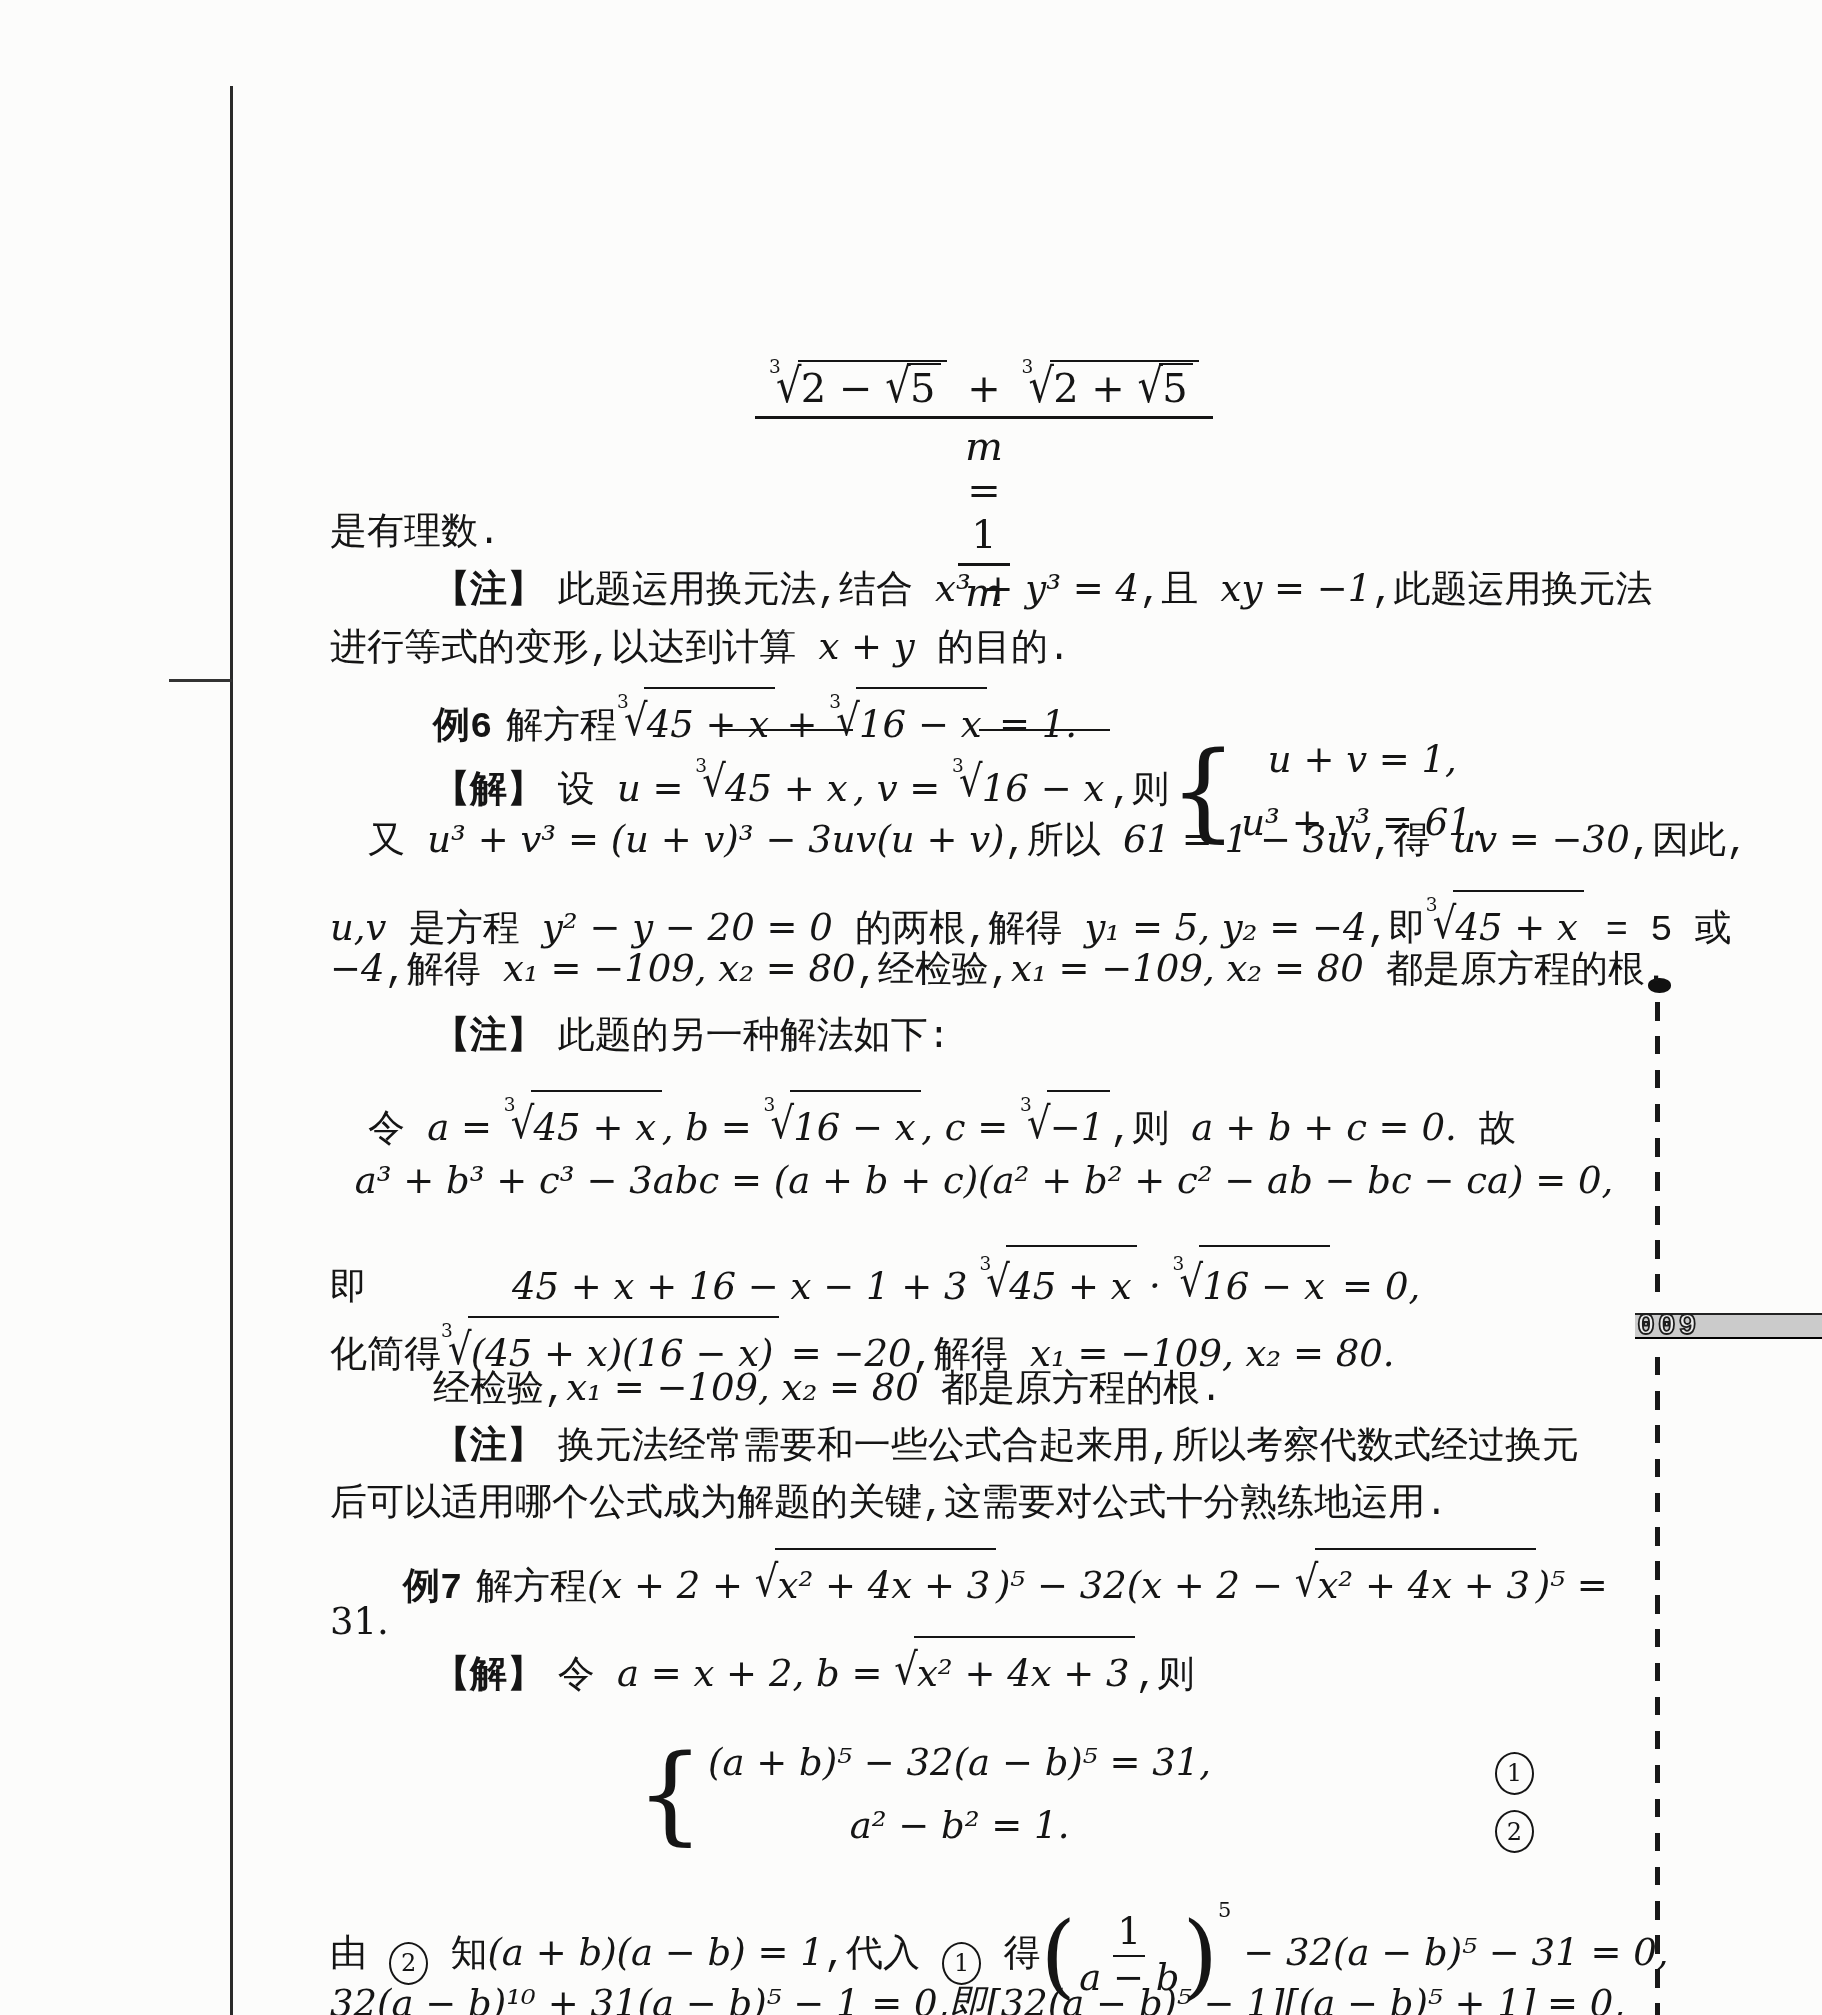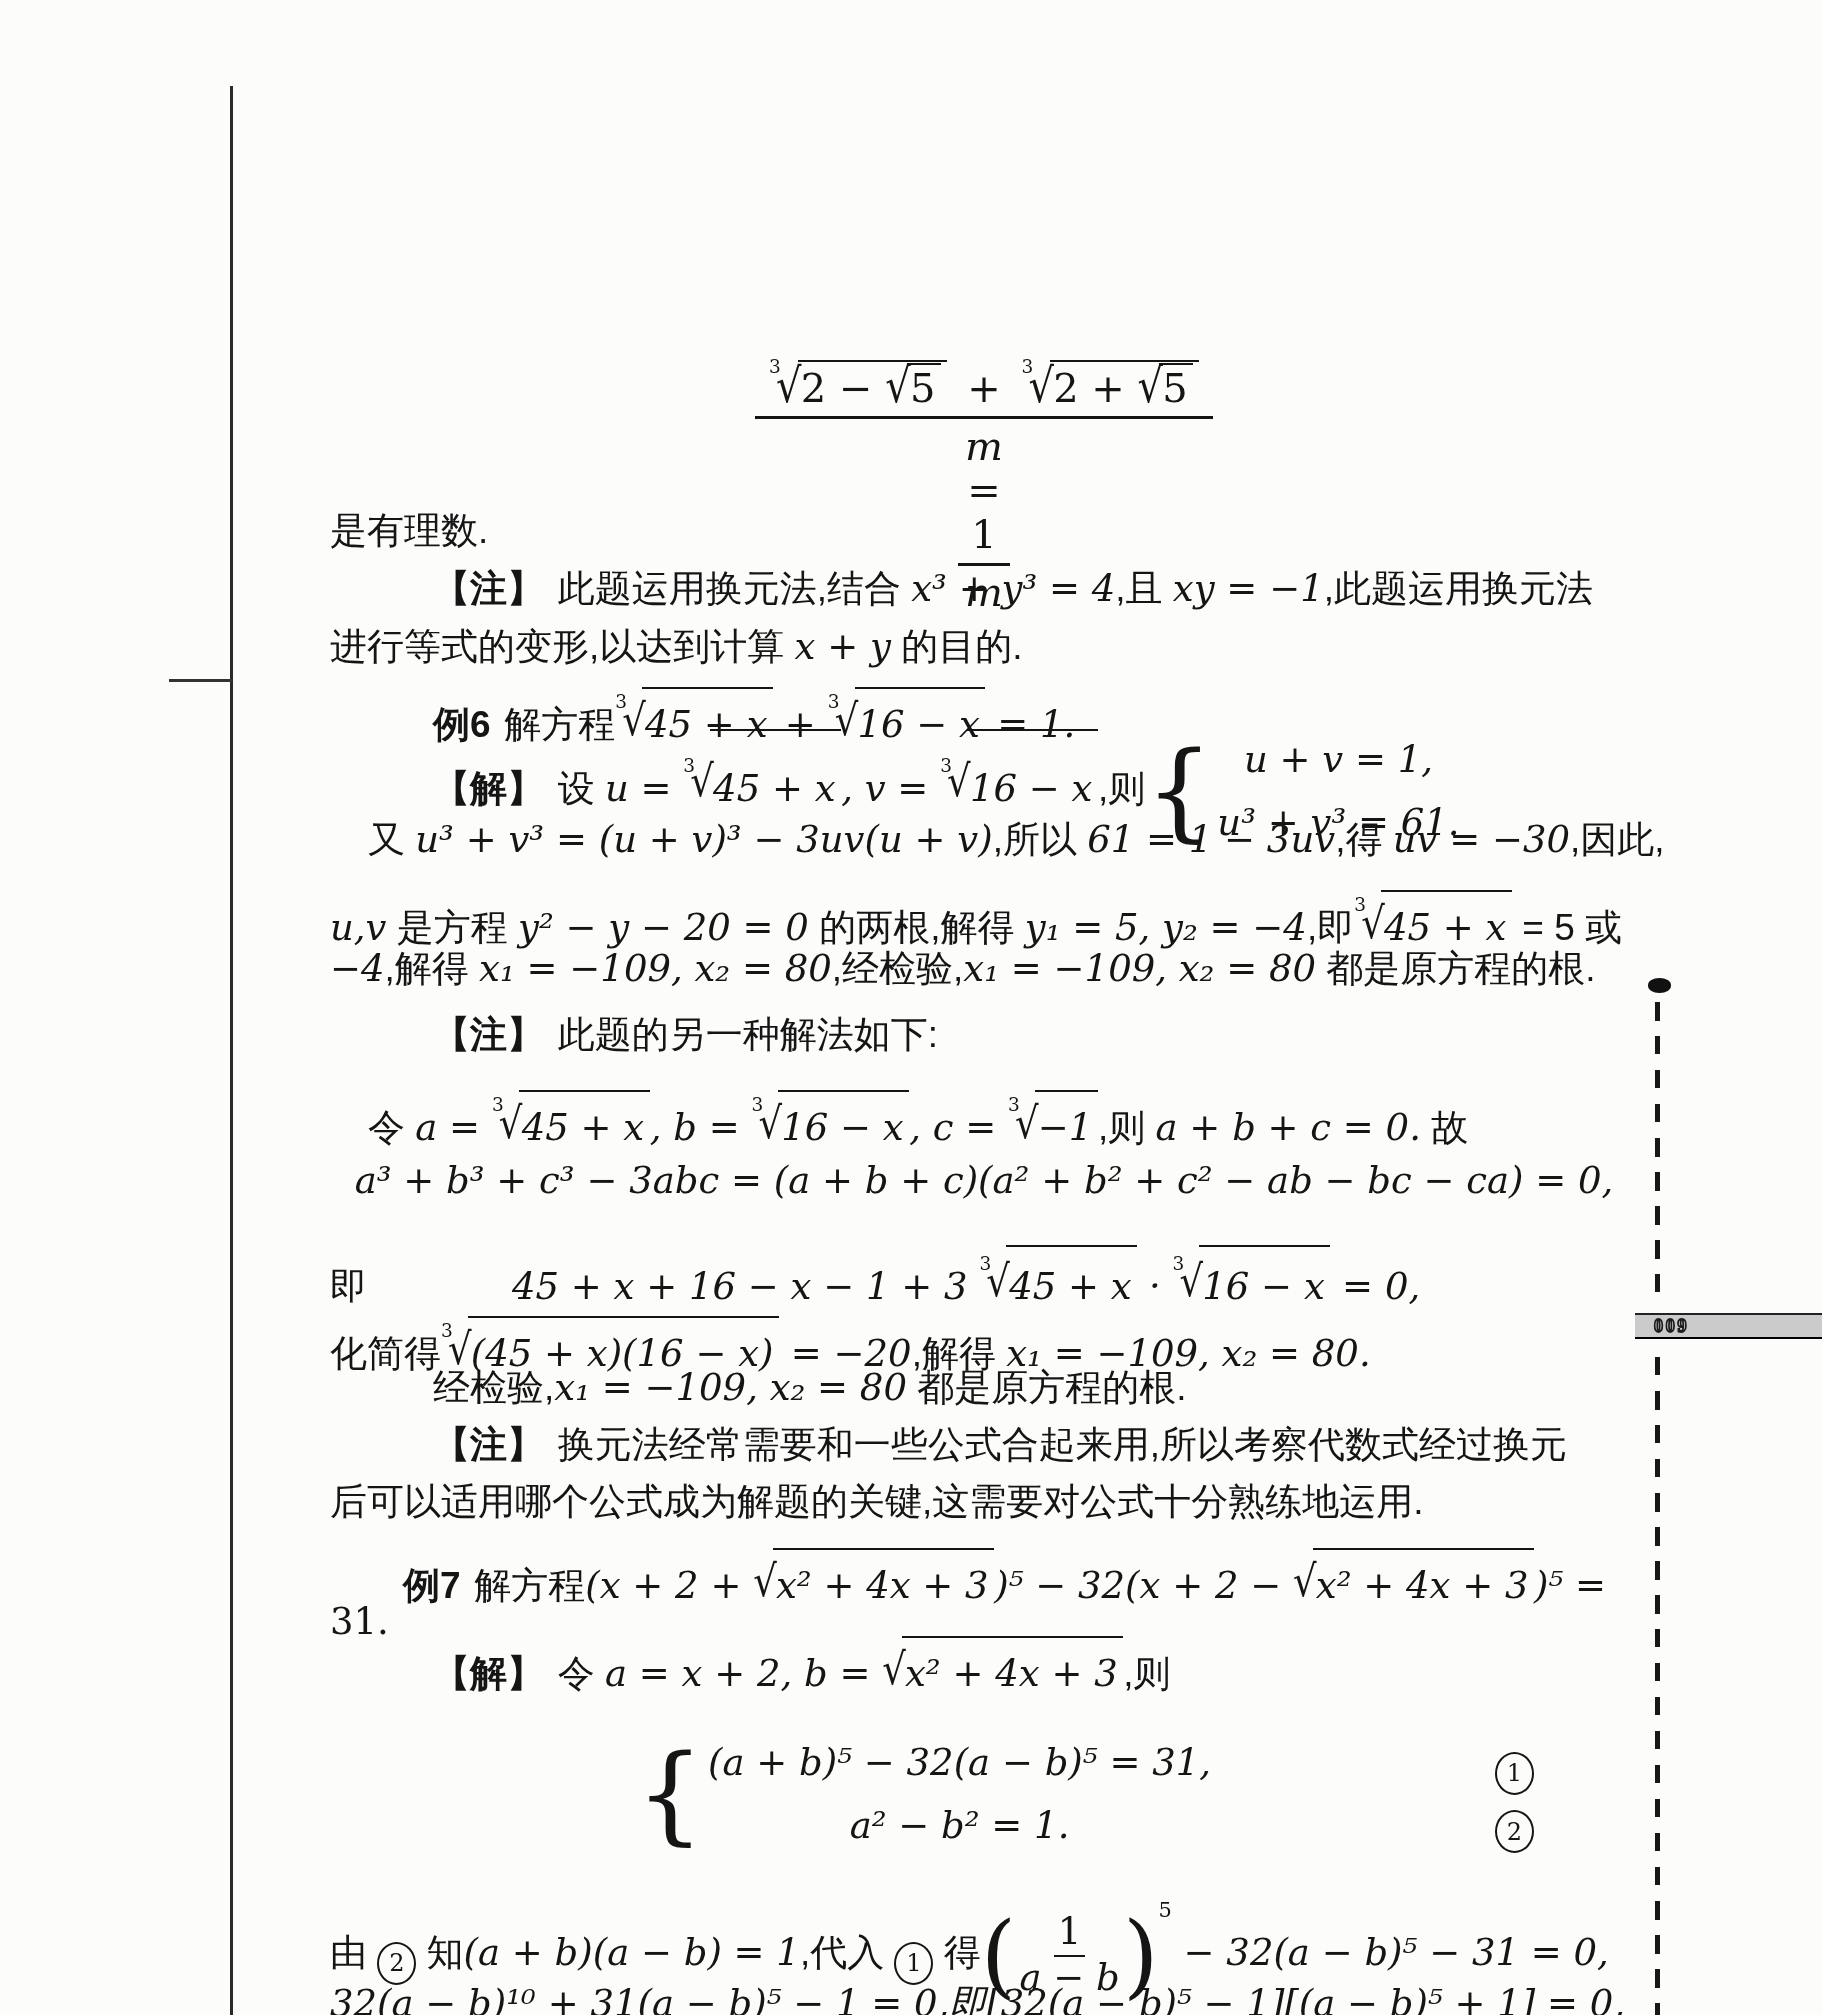--- a/index.html
+++ b/index.html
@@ -1,20 +1,20 @@
 <!DOCTYPE html>
 <html style="font-size:6.4px"><head>
 <meta charset="utf-8">
 <style>
   html,body{margin:0;padding:0;background:#e8e8e8;}
   .page{position:relative;width:1823px;height:2643px;background:#fcfcfb;overflow:hidden;
         font-family:"DejaVu Serif","Liberation Serif",serif;color:#151515;}
   
   .ln{position:absolute;left:330px;width:1308px;font-size:37px;line-height:60px;white-space:nowrap;}
-  .t{font-family:Liberation Sans, sans-serif;}
+  .t{font-family:Liberation Mono, monospace;}
   .m{font-family:"DejaVu Serif",serif;font-style:italic;}
   .d{font-family:"DejaVu Serif",serif;font-style:normal;}
   .lab{font-weight:bold;margin-right:13.7px;}
   .ind2{padding-left:103px;}
   .ind1{padding-left:38px;}
   .ctr{text-align:center;}
   
   .rt{display:inline-block;white-space:nowrap;}
   .ri{font-size:18.5px;font-style:normal;vertical-align:29px;margin-right:-4.8px;font-family:"DejaVu Serif",serif;}
   .rg{font-style:normal;display:inline-block;transform:scaleY(1.18);transform-origin:0 88%;margin-right:-3.6px;}
@@ -48,22 +48,22 @@
   .dot{position:absolute;left:1648px;top:978px;width:22.6px;height:14.5px;background:#111;border-radius:50%;}
   .dsh{position:absolute;left:1655px;width:5.2px;
        background:repeating-linear-gradient(to bottom,#181818 0 18.5px,transparent 18.5px 34px);}
   #dash-a{top:1002px;height:303px;}
   #dash-b{top:1357px;height:992px;}
   .badge{position:absolute;left:1635px;top:1313px;width:188px;height:22px;
          background-color:#cbcbcb;
          background-image:radial-gradient(#8f8f8f 0.6px,transparent 0.6px);background-size:3.6px 3.6px;
          border-top:2px solid #222;border-bottom:2px solid #000;
          display:flex;align-items:center;}
-  .badge span{font-family:Liberation Serif, serif;font-size:18px;font-weight:bold;
-         color:#ececec;-webkit-text-stroke:1.8px #1c1c1c;letter-spacing:2.8px;margin-left:19px;}
+  .badge span{font-family:Liberation Mono, monospace;font-size:30px;font-weight:bold;
+         color:#ececec;-webkit-text-stroke:1.8px #1c1c1c;letter-spacing:2.8px;margin-left:2px;}
 </style>
 </head>
 <body>
 
 <div class="page">
 
   <div class="rule-left"></div>
   <div class="tick"></div>
   <div class="dot"></div>
   <div class="dsh" id="dash-a"></div>

